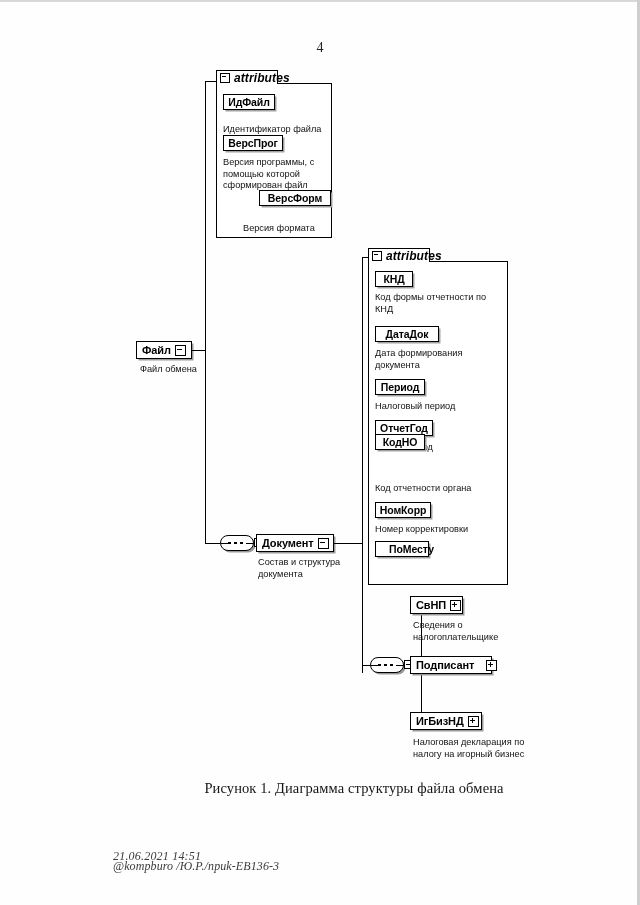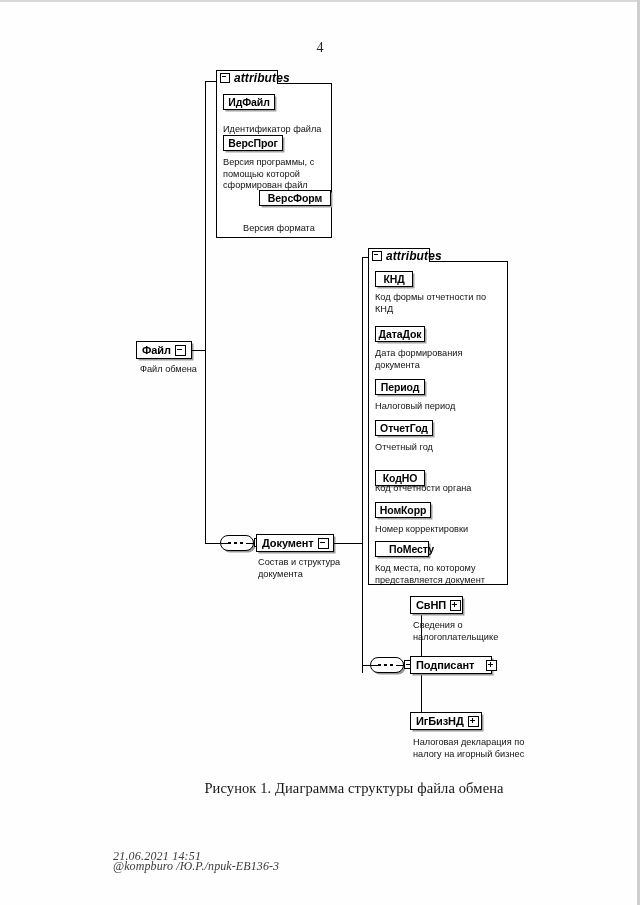--- a/index.html
+++ b/index.html
@@ -351,51 +351,49 @@
       </div>
       <div class="body" style="top:13px; width:140px; height:324px;"></div>
     </div>
 
     <div class="attrbox" style="left:375px; top:271px; width:38px;">
       <span>КНД</span>
     </div>
     <div class="attrdesc" style="left:375px; top:292px; width:132px;">Код формы отчетности по
 КНД</div>
 
-    <div class="attrbox" style="left:375px; top:326px; width:50px;">
+    <div class="attrbox" style="left:375px; top:326px; width:64px;">
       <span>ДатаДок</span>
     </div>
     <div class="attrdesc" style="left:375px; top:348px; width:125px;">Дата формирования
 документа</div>
 
     <div class="attrbox" style="left:375px; top:379px; width:50px;">
       <span>Период</span>
     </div>
     <div class="attrdesc" style="left:375px; top:401px; width:125px;">Налоговый период</div>
 
     <div class="attrbox" style="left:375px; top:420px; width:58px;">
       <span>ОтчетГод</span>
     </div>
     <div class="attrdesc" style="left:375px; top:442px; width:125px;">Отчетный год</div>
 
-    <div class="attrbox" style="left:375px; top:470px; width:50px;">
+    <div class="attrbox" style="left:375px; top:434px; width:50px;">
       <span>КодНО</span>
     </div>
     <div class="attrdesc" style="left:375px; top:483px; width:130px;">Код отчетности органа</div>
 
     <div class="attrbox" style="left:375px; top:502px; width:56px;">
       <span>НомКорр</span>
     </div>
     <div class="attrdesc" style="left:375px; top:524px; width:130px;">Номер корректировки</div>
 
     <div class="attrbox" style="left:375px; top:541px; width:54px;padding-left:24px;">
       <span>ПоМесту</span>
     </div>
-    <div class="attrdesc" style="left:375px; top:563px; width:132px;">Код места, по которому
-представляется документ</div>
 
     <div class="seq" style="left:370px; top:657px;">
       <div class="shape"></div>
       <div class="dashl"></div>
       <div class="dashr"></div>
       <div class="dots">
           <i></i>
           <i></i>
           <i></i>
         </div>

